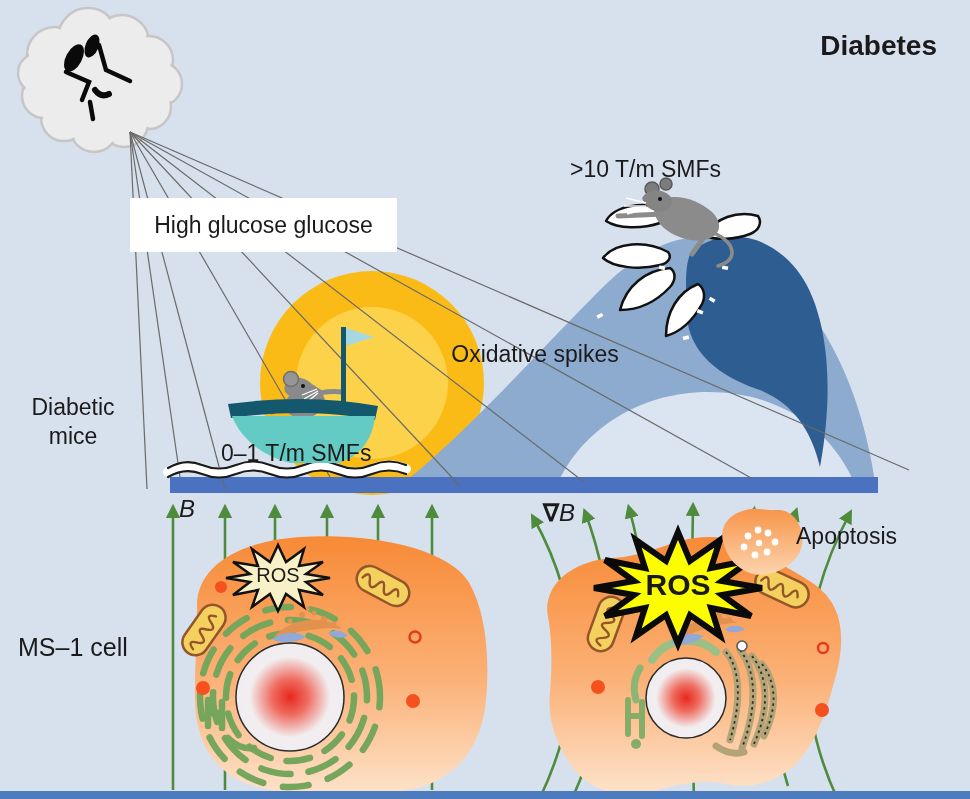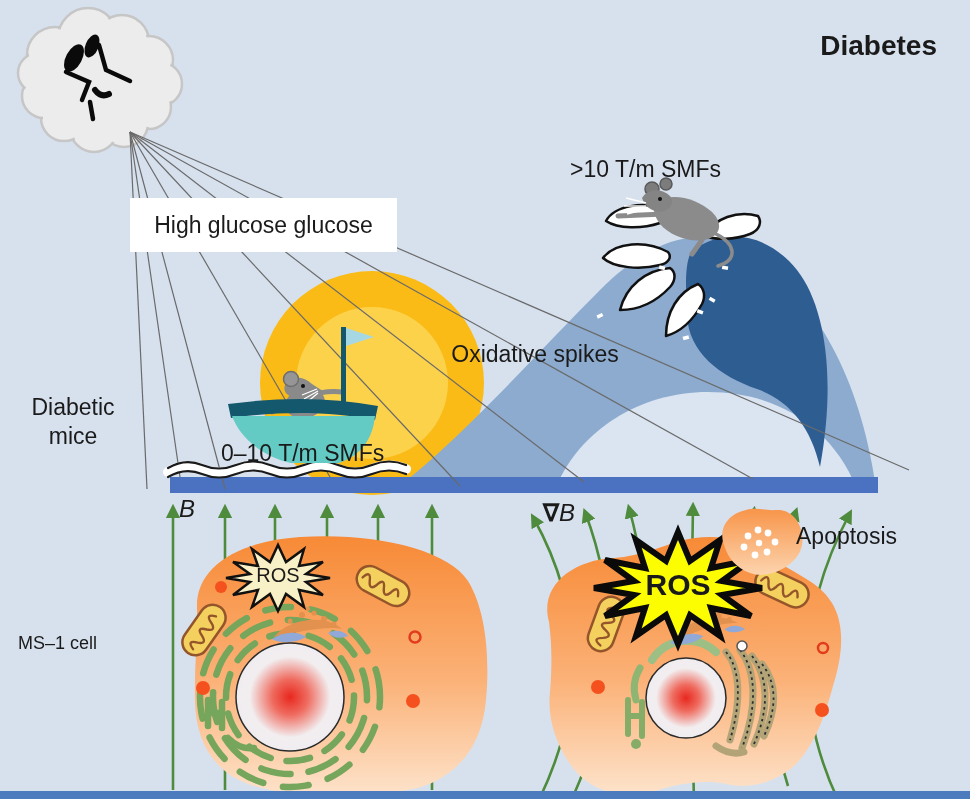--- a/index.html
+++ b/index.html
@@ -7,21 +7,21 @@
           font-family:"Liberation Sans",sans-serif;color:#1a1a1a;}
   #art{position:absolute;left:0;top:0;}
   .lbl{position:absolute;white-space:nowrap;}
   .title{right:33px;top:30px;font-size:28px;font-weight:bold;}
   .glucose-box{left:130px;top:198px;width:267px;height:54px;background:#ffffff;
                display:flex;align-items:center;justify-content:center;font-size:23px;}
   .high-smf{left:570px;top:156px;font-size:23px;}
   .low-smf{left:221px;top:440px;font-size:23px;}
   .wave-text{left:430px;top:341px;width:210px;text-align:center;font-size:23px;line-height:1.15;white-space:normal;}
   .diabetic{left:18px;top:393px;width:110px;text-align:center;font-size:23px;line-height:1.25;white-space:normal;}
-  .ms1{left:18px;top:633px;font-size:18px;}
+  .ms1{left:18px;top:633px;font-size:25px;}
   .b-lbl{left:179px;top:495px;font-size:24px;font-style:italic;}
   .nablab{left:543px;top:499px;font-size:24px;}
   .nablab .nabla{font-style:normal;font-weight:bold;}
   .nablab .bvar{font-style:italic;}
   .apoptosis{left:796px;top:523px;font-size:23px;}
   .ros-small{left:228px;top:564px;width:100px;text-align:center;font-size:20px;}
   .ros-big{left:608px;top:568px;width:140px;text-align:center;font-size:30px;font-weight:bold;}
 </style>
 </head>
 <body>
@@ -292,21 +292,21 @@
 
 <div class="lbl wave-text">
   <div>Oxidative spikes</div>
 </div>
 
 <div class="lbl diabetic">
   <div>Diabetic</div>
   <div>mice</div>
 </div>
 
-<div class="lbl low-smf">0–10 T/m SMFs</div>
+<div class="lbl low-smf">0–1 T/m SMFs</div>
 
 <div class="lbl ms1">MS–1 cell</div>
 
 <div class="lbl b-lbl">B</div>
 
 <div class="lbl nablab">
   <span class="nabla">∇</span><span class="bvar">B</span>
 </div>
 
 <div class="lbl ros-small">ROS</div>

